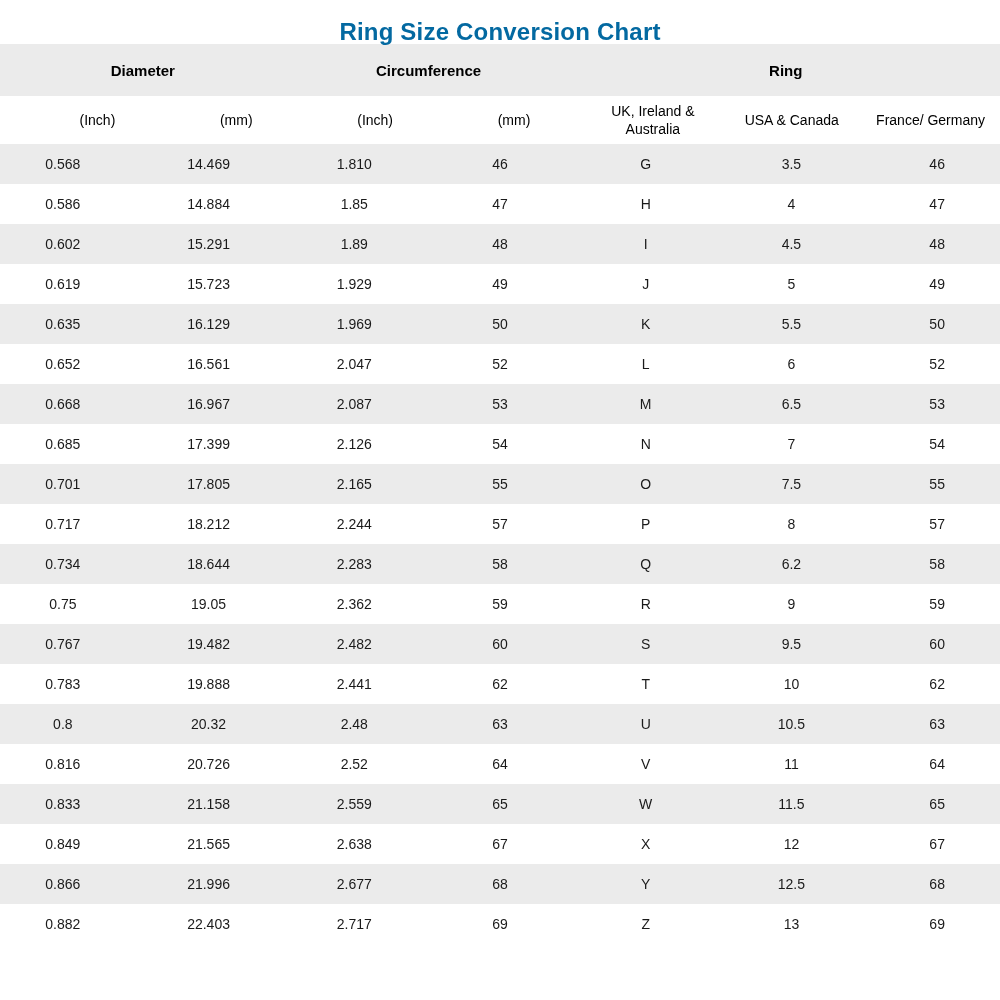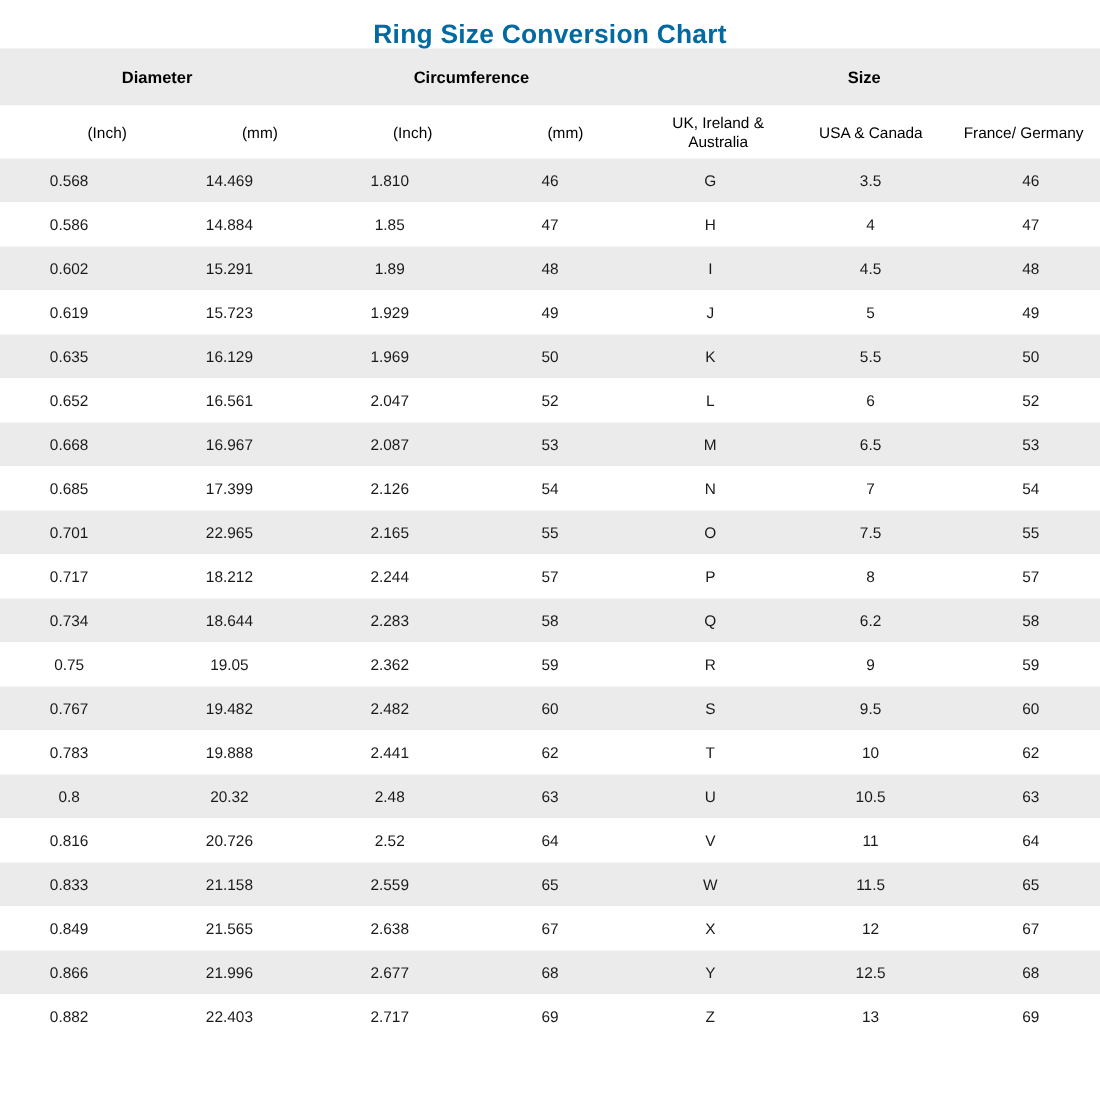--- a/index.html
+++ b/index.html
@@ -79,21 +79,21 @@
 
 <div class="page">
 
   <h1 class="page-title">Ring Size Conversion Chart</h1>
 
   <div class="table">
 
     <div class="group-row">
       <div class="group-cell">Diameter</div>
       <div class="group-cell">Circumference</div>
-      <div class="group-cell">Size</div>
+      <div class="group-cell">Ring</div>
     </div>
 
     <div class="subheader-row">
       <div class="subheader-cell">(Inch)</div>
       <div class="subheader-cell">(mm)</div>
       <div class="subheader-cell">(Inch)</div>
       <div class="subheader-cell">(mm)</div>
       <div class="subheader-cell">UK, Ireland &amp; Australia</div>
       <div class="subheader-cell">USA &amp; Canada</div>
       <div class="subheader-cell">France/ Germany</div>
@@ -167,21 +167,21 @@
           <div class="data-cell">0.685</div>
           <div class="data-cell">17.399</div>
           <div class="data-cell">2.126</div>
           <div class="data-cell">54</div>
           <div class="data-cell">N</div>
           <div class="data-cell">7</div>
           <div class="data-cell">54</div>
         </div>
         <div class="data-row stripe">
           <div class="data-cell">0.701</div>
-          <div class="data-cell">22.965</div>
+          <div class="data-cell">17.805</div>
           <div class="data-cell">2.165</div>
           <div class="data-cell">55</div>
           <div class="data-cell">O</div>
           <div class="data-cell">7.5</div>
           <div class="data-cell">55</div>
         </div>
         <div class="data-row plain">
           <div class="data-cell">0.717</div>
           <div class="data-cell">18.212</div>
           <div class="data-cell">2.244</div>

